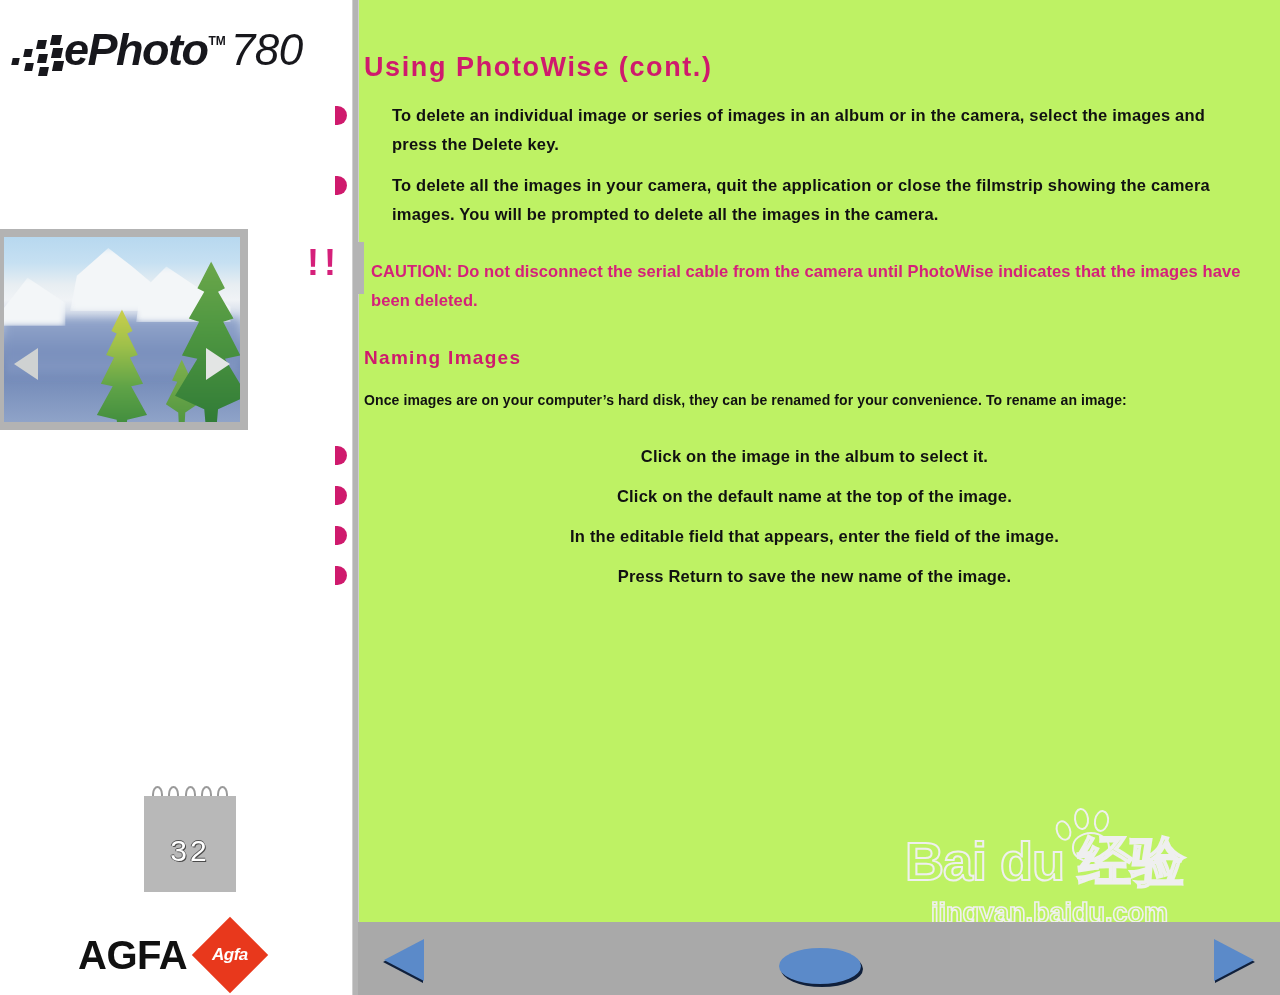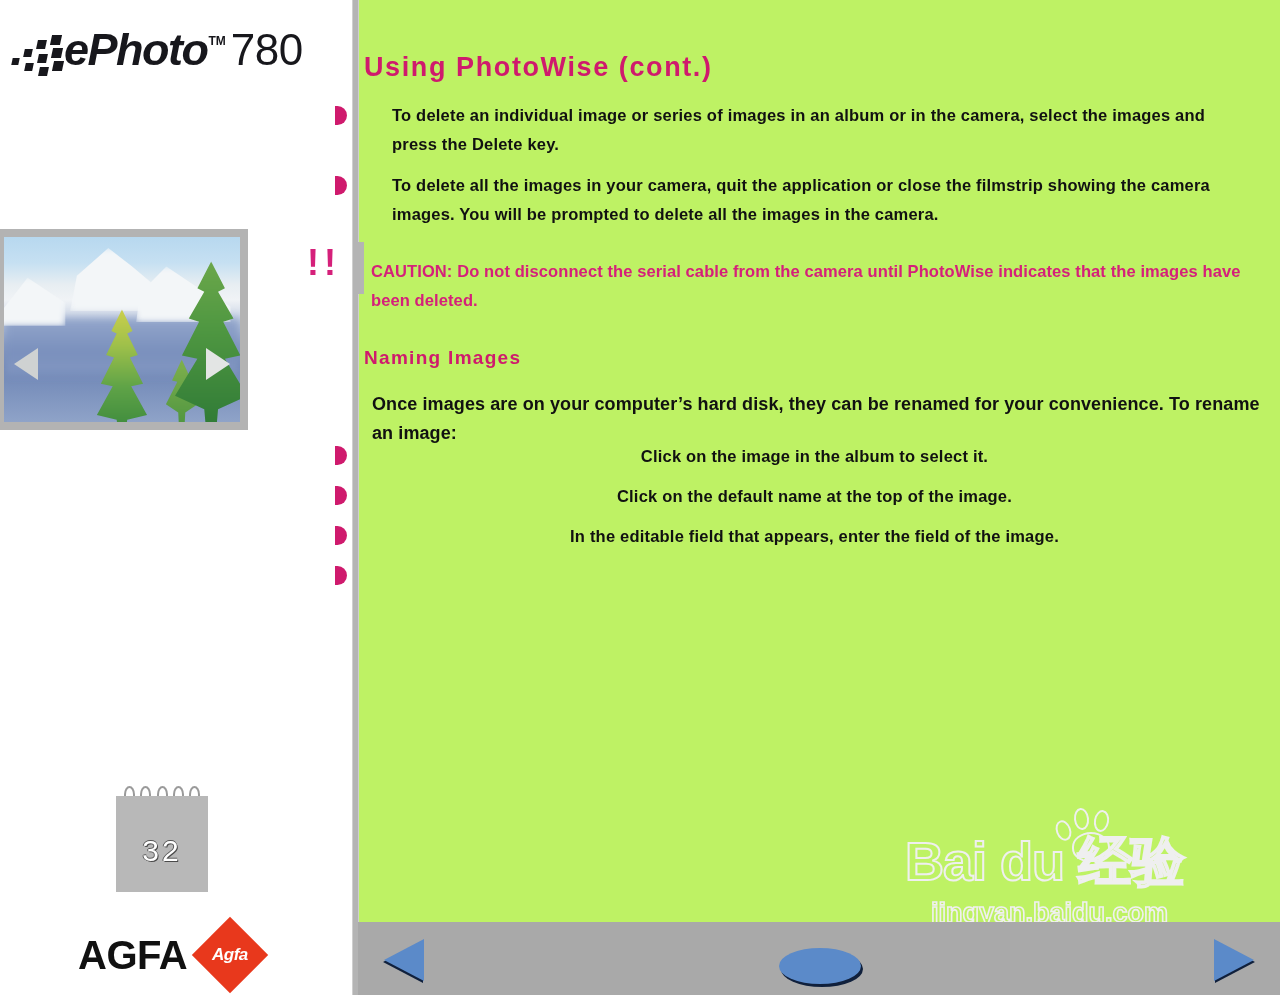--- a/index.html
+++ b/index.html
@@ -74,20 +74,21 @@
     margin-left: 1px;
   }
   .logo-780 {
     font-family: "Liberation Sans", sans-serif;
     font-weight: normal;
     font-size: 44px;
     line-height: 45px;
     color: #17171c;
     letter-spacing: -0.5px;
     margin-left: 5px;
+    font-style: italic;
   }
 
   
   #thumb-frame {
     position: absolute;
     left: -4px; top: 229px;
     width: 252px; height: 201px;
     background: #b3b3b3;
     padding: 8px;
   }
@@ -173,21 +174,21 @@
     border-right: 24px solid #cfd2d2;
   }
   .thumb-arrow.right {
     right: 10px;
     border-left: 24px solid #e3e5e4;
   }
 
   
   #page-badge {
     position: absolute;
-    left: 116px; top: 796px;
+    left: 144px; top: 796px;
     width: 92px; height: 96px;
   }
   #page-badge .spiral {
     position: absolute;
     top: -10px; left: 8px;
     width: 76px; height: 18px;
     display: flex;
     justify-content: space-between;
   }
   #page-badge .spiral span {
@@ -371,23 +372,23 @@
     left: 4px; top: 331px;
     font-size: 19px;
     font-weight: bold;
     color: #cf1a6d;
     letter-spacing: 1.3px;
     text-align: right;
   }
 
   #intro-para {
     position: absolute;
-    left: 12px; top: 372px;
+    left: 4px; top: 372px;
     width: 890px;
-    font-size: 18px;
+    font-size: 14px;
     font-weight: bold;
     color: #111111;
     line-height: 29px;
     letter-spacing: 0.1px;
   }
 
   #steps { position: absolute; left: -25px; top: 442px; width: 905px; }
   .step-row { position: relative; height: 40px; text-align: center; }
   .step-row .bullet-marker { left: 0px; top: 4px; }
   .step-row .bullet-text { display: block; margin-left: 54px; }
@@ -566,20 +567,21 @@
       <div class="step-row">
         <span class="bullet-marker"></span>
         <span class="bullet-text">Click on the default name at the top of the image.</span>
       </div>
       <div class="step-row">
         <span class="bullet-marker"></span>
         <span class="bullet-text">In the editable field that appears, enter the field of the image.</span>
       </div>
       <div class="step-row">
         <span class="bullet-marker"></span>
+        <span class="bullet-text">Press Return to save the new name of the image.</span>
       </div>
     </div>
   </div>
 
   <div id="watermark">
     <span class="wm-main">Bai du 经验</span>
     <span class="paw">
         <i></i>
         <i></i>
         <i></i>

